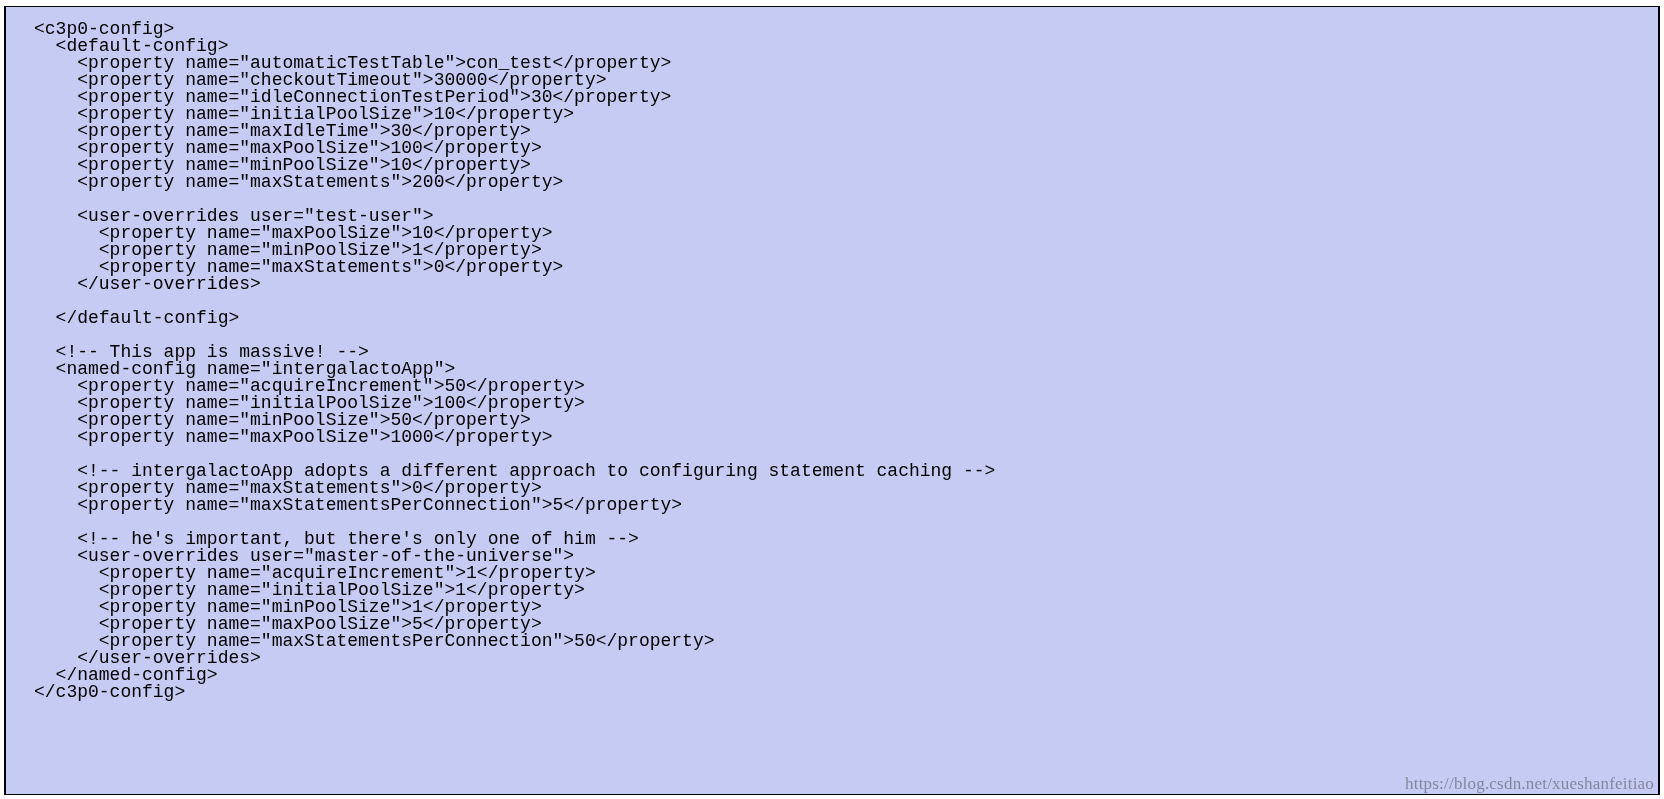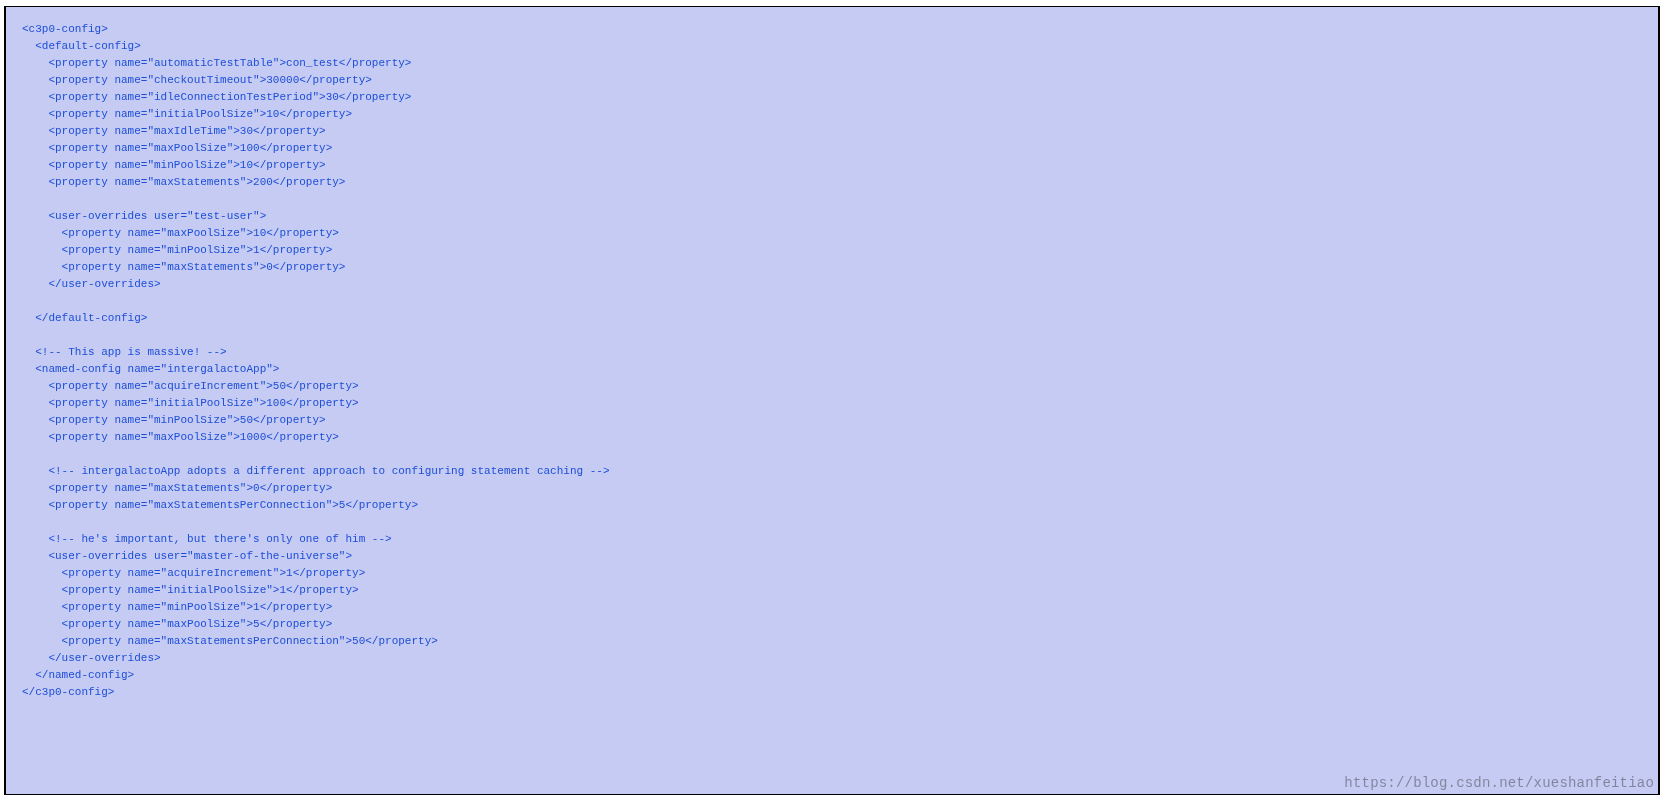--- a/index.html
+++ b/index.html
@@ -23,32 +23,32 @@
       background: #c5cbf2;
       border: 1px solid #000;
       border-left-width: 2px;
       border-right-width: 2px;
       padding: 14px 0 0 0;
       position: relative;
       overflow: hidden;
     }
     pre.code {
       font-family: "Courier New", Consolas, monospace;
-      font-size: 11px;
+      font-size: 18px;
       line-height: 17px;
-      color: #1d4ed8;
+      color: #000000;
       white-space: pre;
-      padding-left: 16px;
+      padding-left: 28px;
     }
     .watermark {
       position: absolute;
       right: 4px;
       bottom: 2px;
-      font-family: Liberation Mono, monospace;
-      font-size: 14px;
+      font-family: Liberation Serif, serif;
+      font-size: 17px;
       color: rgba(0,0,0,0.35);
       letter-spacing: 0.2px;
       pointer-events: none;
     }
   </style>
 </head>
 <body>
 
 <div class="outer">
   <div class="codebox">

